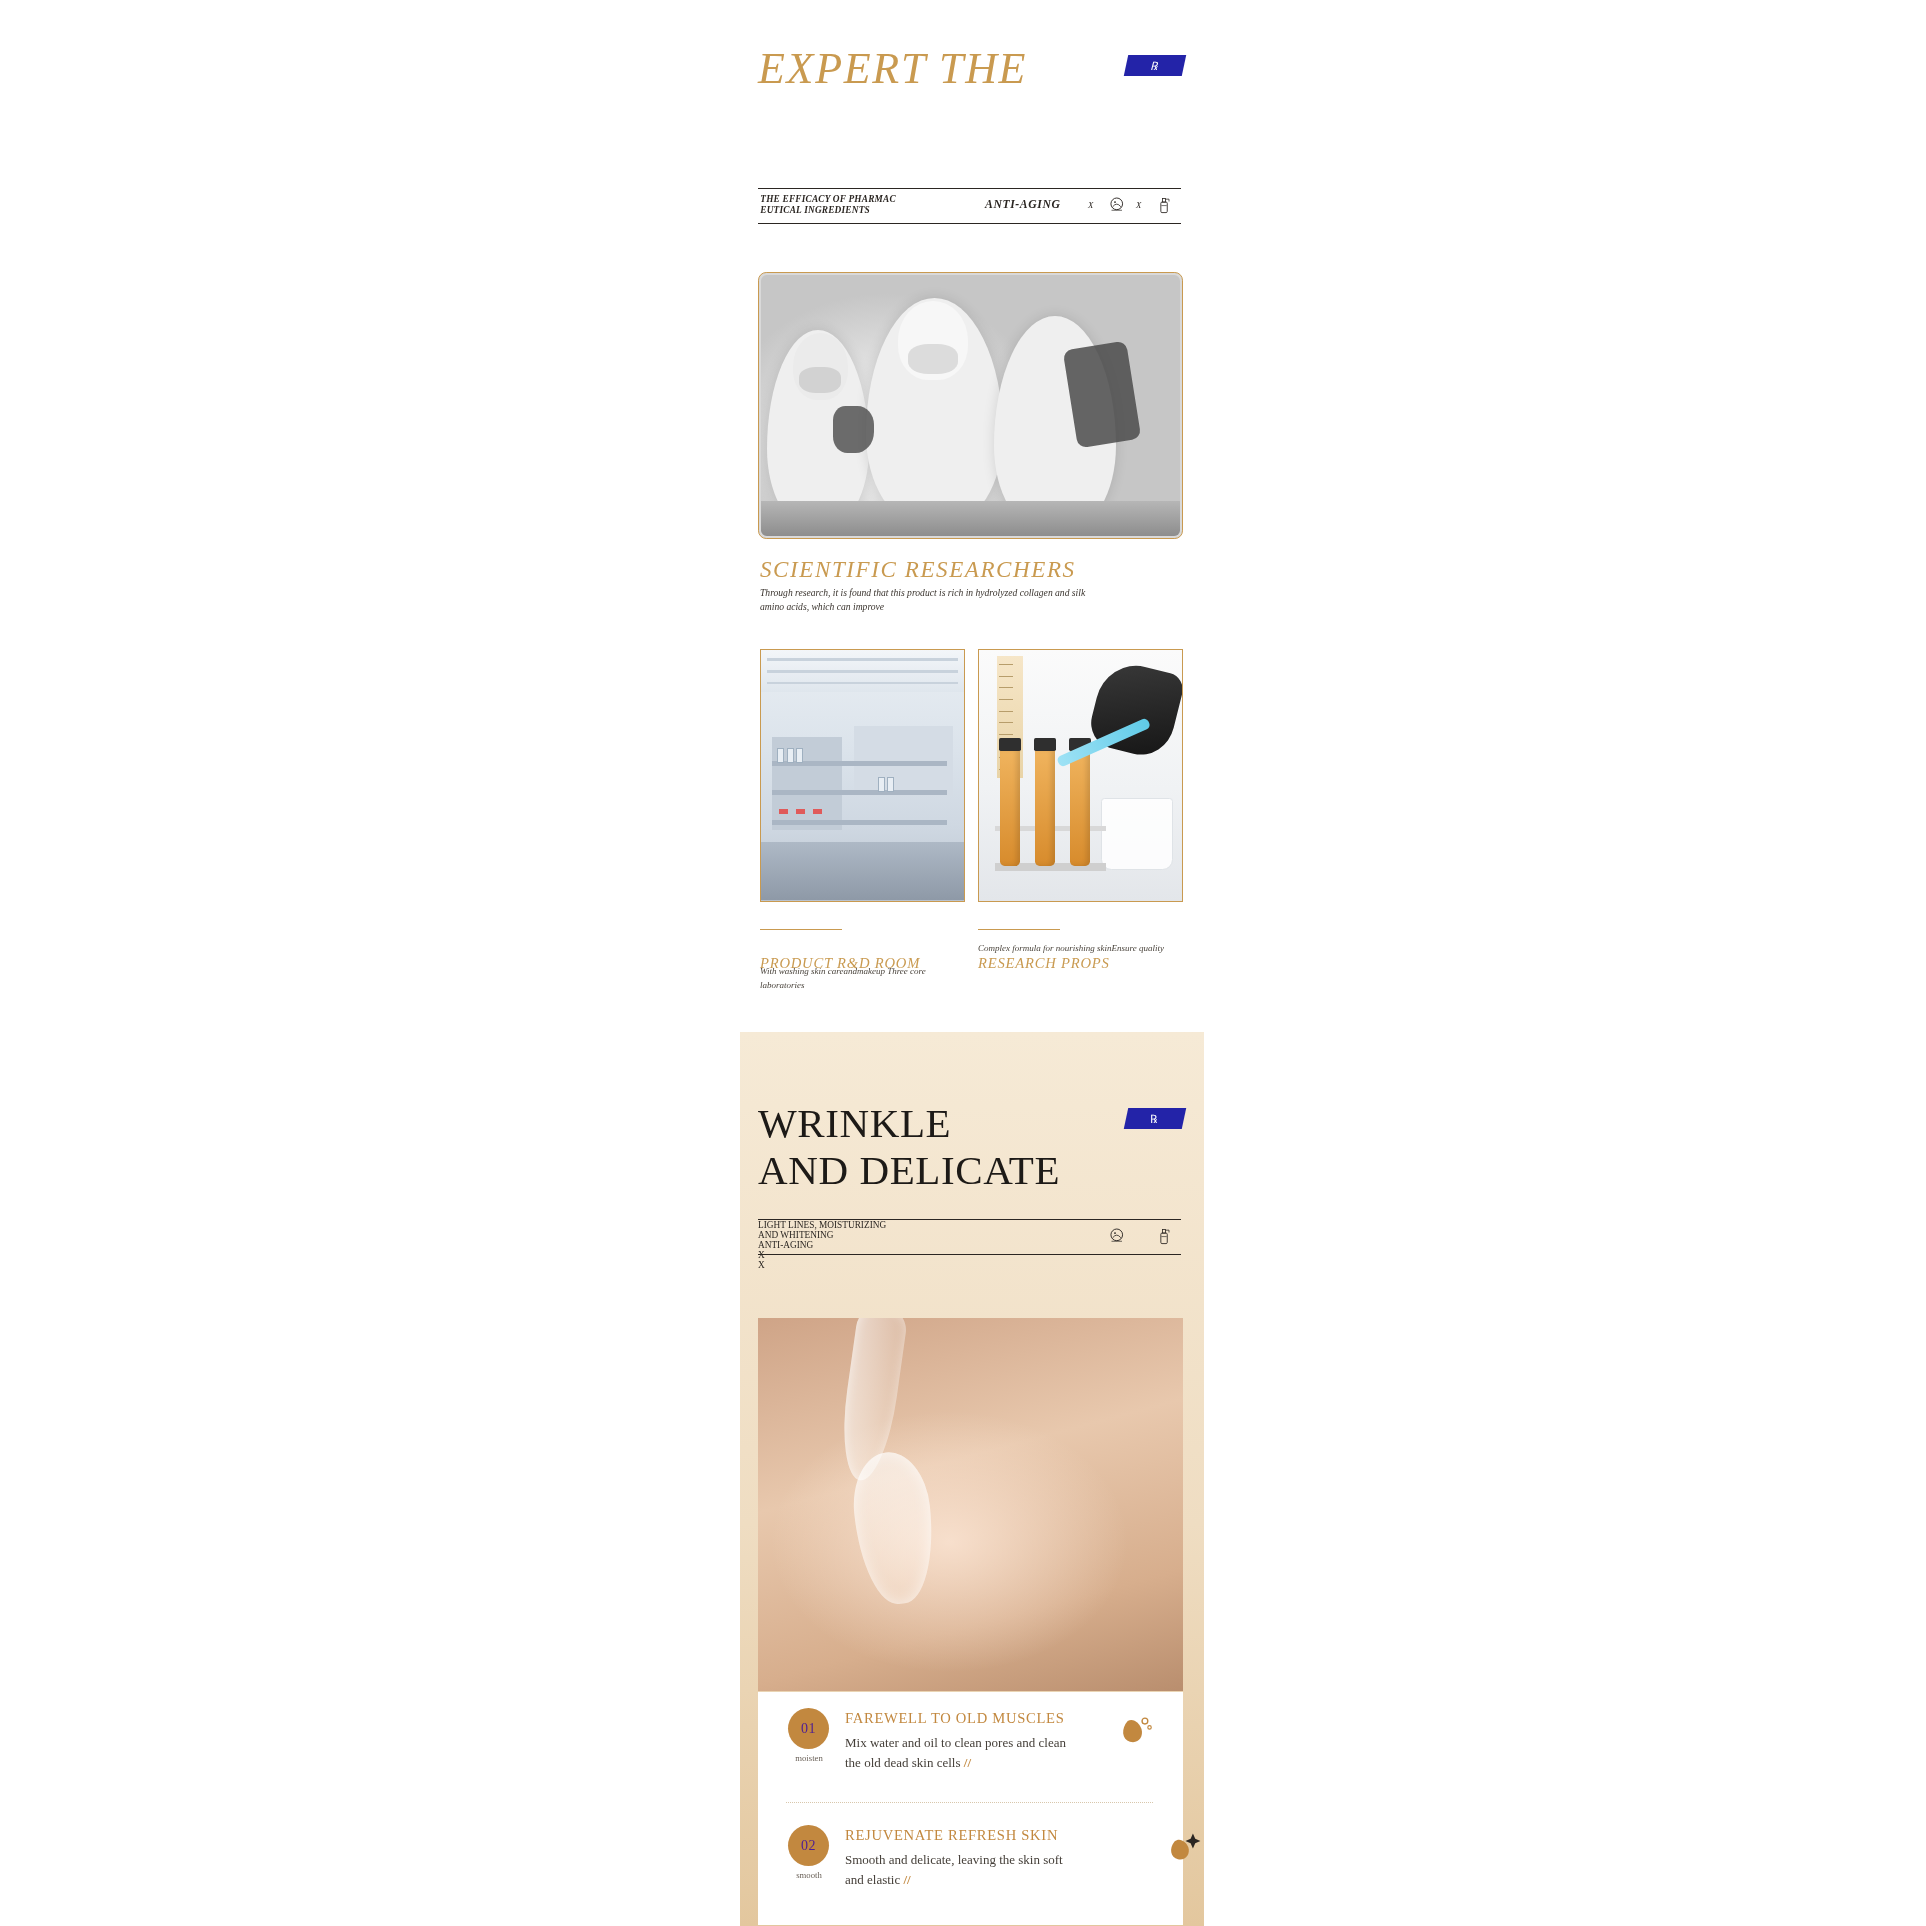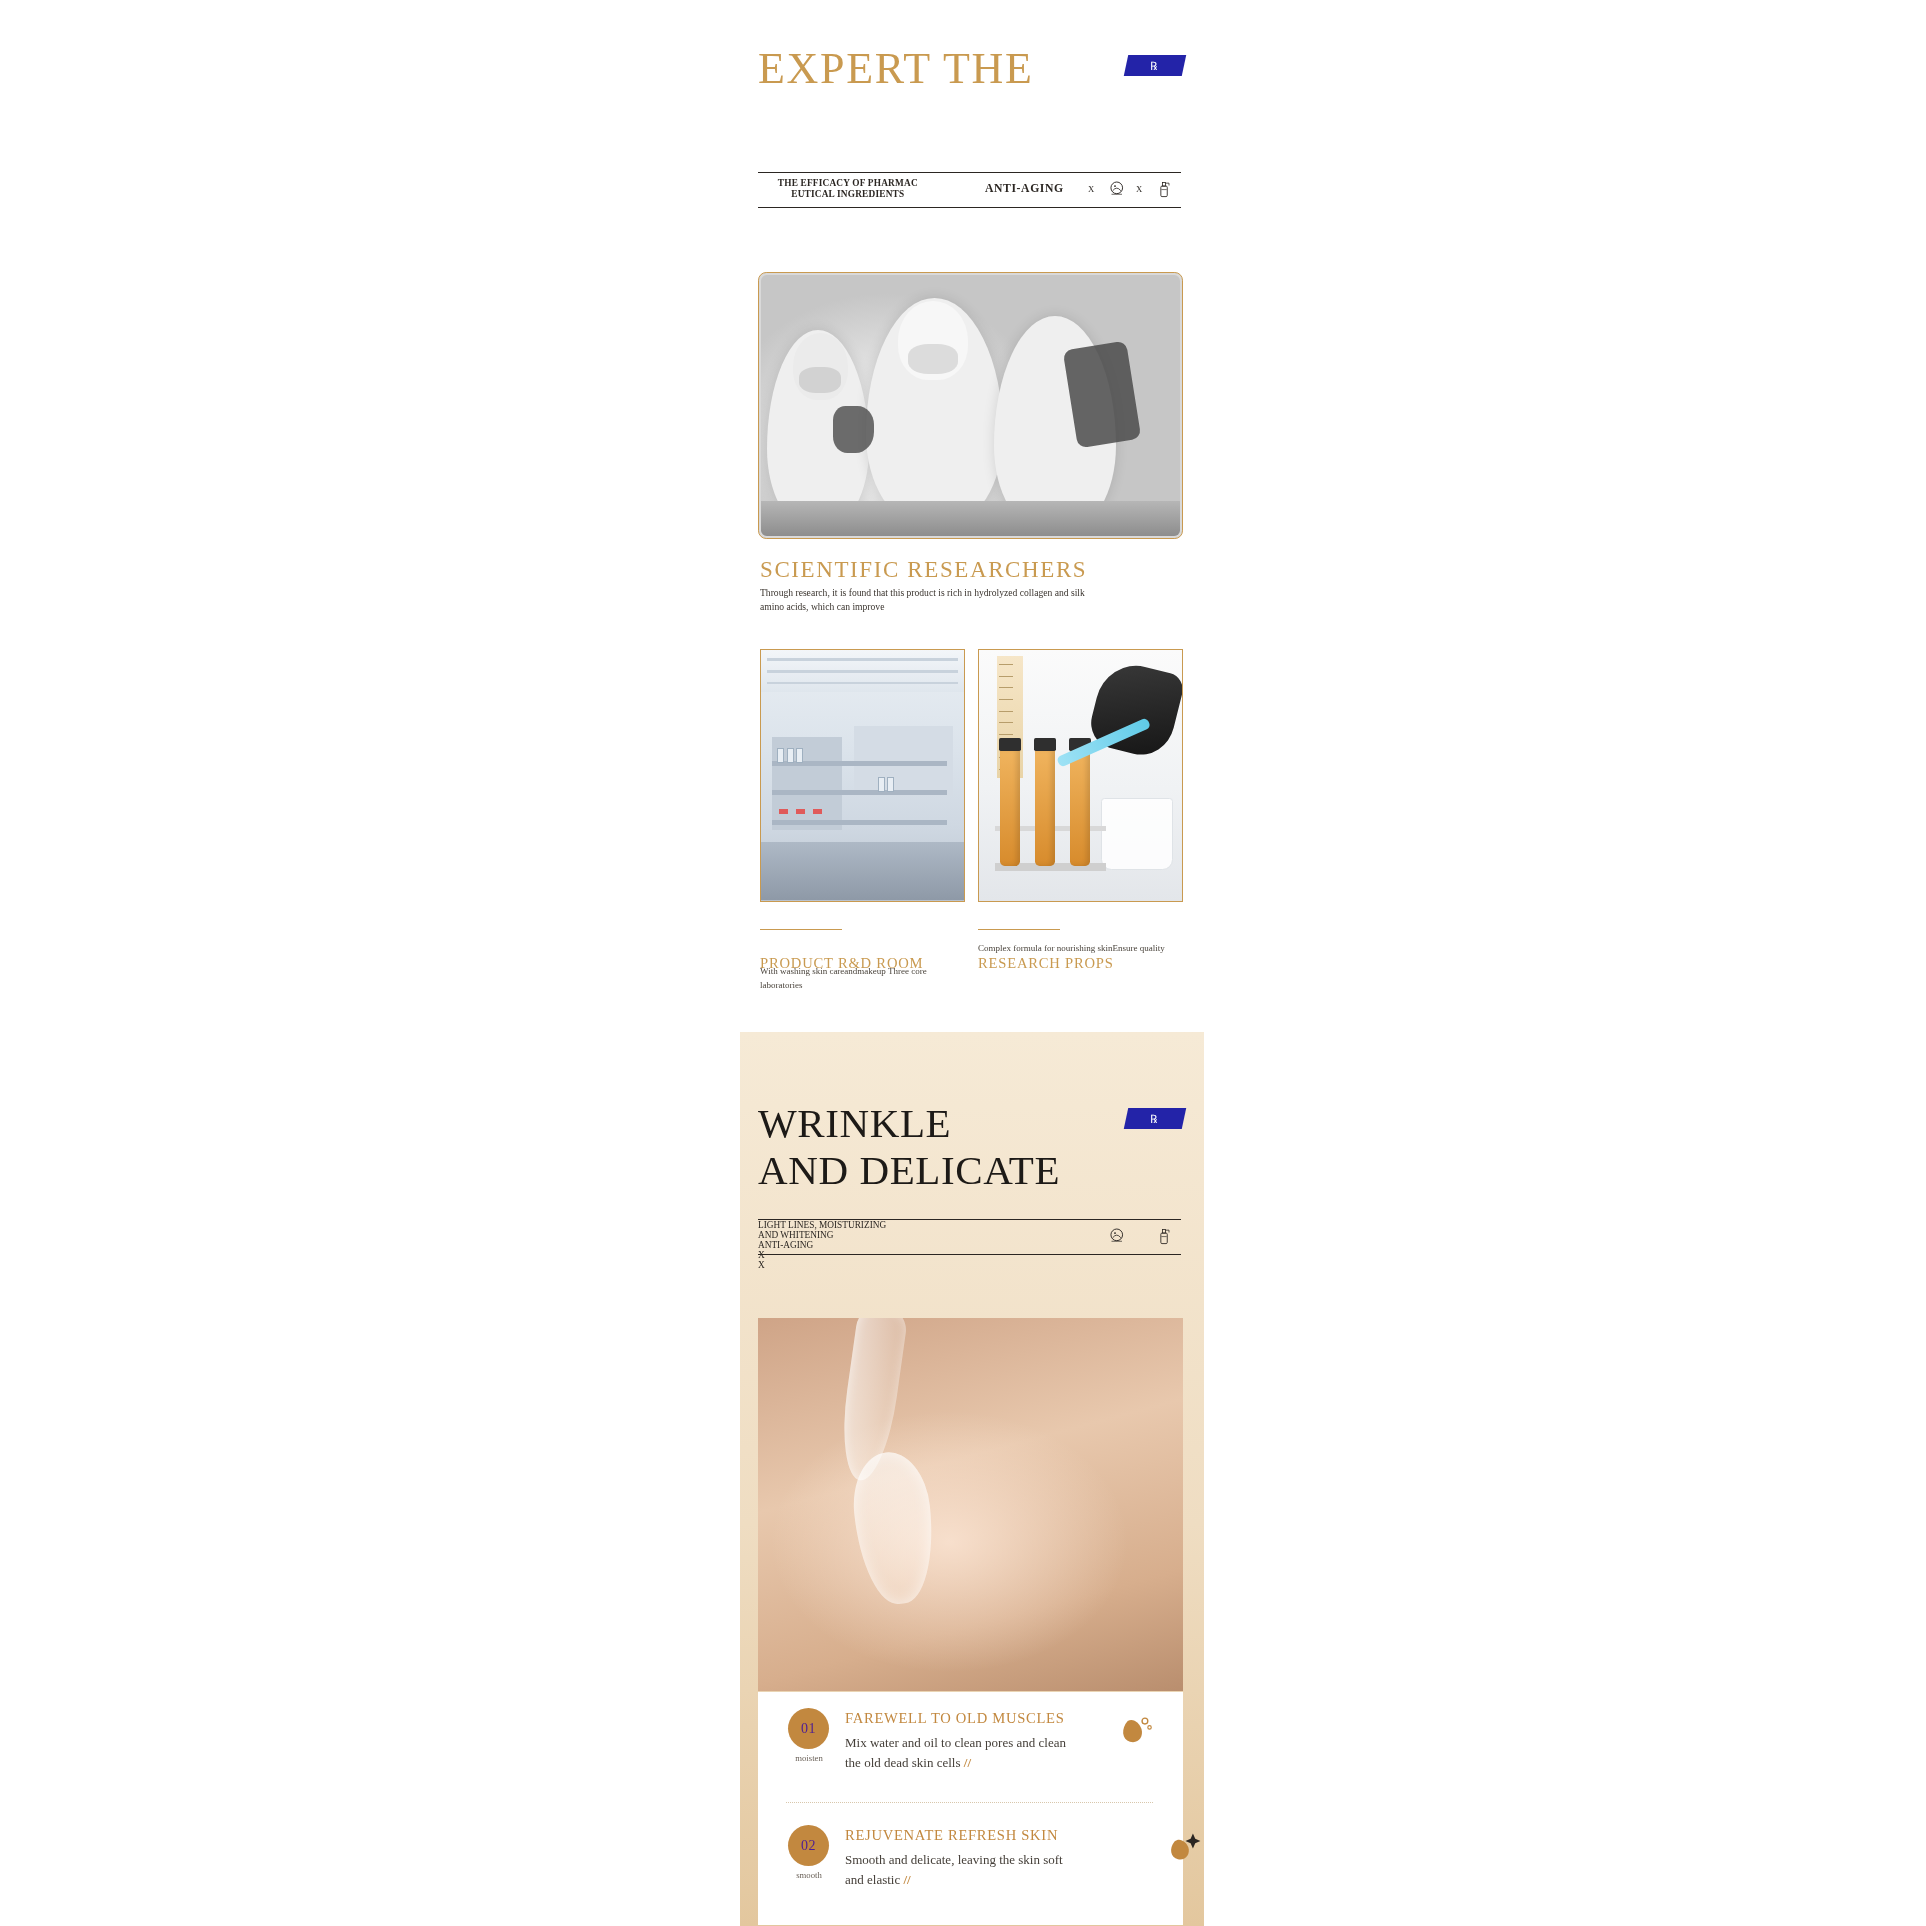--- a/index.html
+++ b/index.html
@@ -17,20 +17,21 @@
   }
 
   
   .section-one {
     position: absolute;
     left: 0;
     top: 0;
     width: 1926px;
     height: 1032px;
     background: #ffffff;
+    font-style: italic;
   }
 
   .headline {
     position: absolute;
     left: 758px;
     top: 44px;
     width: 525px;
     font-family: "Liberation Serif", serif;
     font-size: 44px;
     line-height: 1.12;
@@ -59,26 +60,25 @@
     color: #ffffff;
     font-size: 11.7px;
     line-height: 15px;
     text-align: center;
     font-family: "Liberation Sans", sans-serif;
   }
 
   .rule-bar {
     position: absolute;
     left: 758px;
-    top: 172px;
+    top: 188px;
     width: 423px;
     border-top: 1.2px solid #2b2622;
     border-bottom: 1.2px solid #2b2622;
     height: 34px;
-    text-align: center;
   }
   .rule-bar .left-label {
     position: absolute;
     left: 2.3px;
     top: 4.7px;
     font-size: 9.3px;
     line-height: 1.22;
     letter-spacing: 0.2px;
     font-family: "Liberation Serif", serif;
     font-weight: bold;

